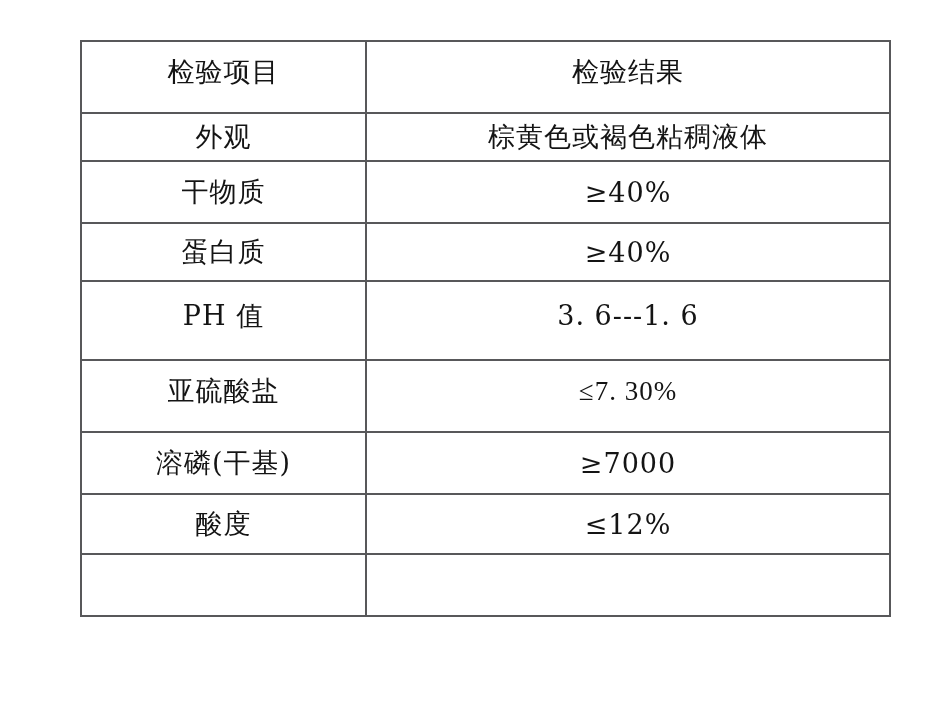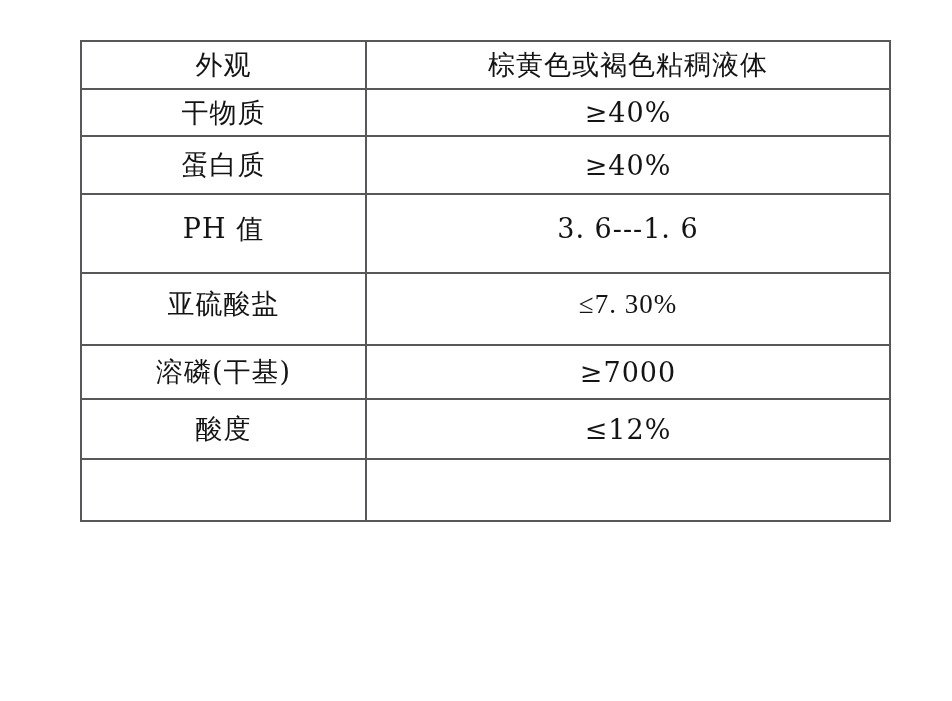--- a/index.html
+++ b/index.html
@@ -34,40 +34,44 @@
     letter-spacing: 1px;
     color: var(--text-color, #141414);
     padding: 0;
     overflow: hidden;
     white-space: nowrap;
   }
   col.c-item  { width: 285px; }
   col.c-result{ width: 524px; }
   tr.r0 { height: 72px; }
   tr.r1 { height: 48px; }
-  tr.r2 { height: 47px; }
+  tr.r2 { height: 62px; }
   tr.r3 { height: 58px; }
   tr.r4 { height: 79px; }
   tr.r5 { height: 72px; font-family: Liberation Serif, serif; }
-  tr.r6 { height: 54px; }
+  tr.r6 { height: 62px; }
   tr.r7 { height: 60px; margin-left: 28px; }
   tr.r8 { height: 62px; }
   
   tr.r0 td, tr.r0 th, tr.r4 td, tr.r5 td { padding-bottom: 10px; }
 </style>
 </head>
 <body style="background: rgb(255, 255, 255);">
 
 <div class="page">
   <table class="inspection">
     <colgroup>
       <col class="c-item">
       <col class="c-result">
     </colgroup>
     <tbody>
+      <tr class="r0">
+        <th>检验项目</th>
+        <th>检验结果</th>
+      </tr>
       <tr class="r1">
         <td>外观</td>
         <td>棕黄色或褐色粘稠液体</td>
       </tr>
       <tr class="r2">
         <td>干物质</td>
         <td>≥40%</td>
       </tr>
       <tr class="r3">
         <td>蛋白质</td>

